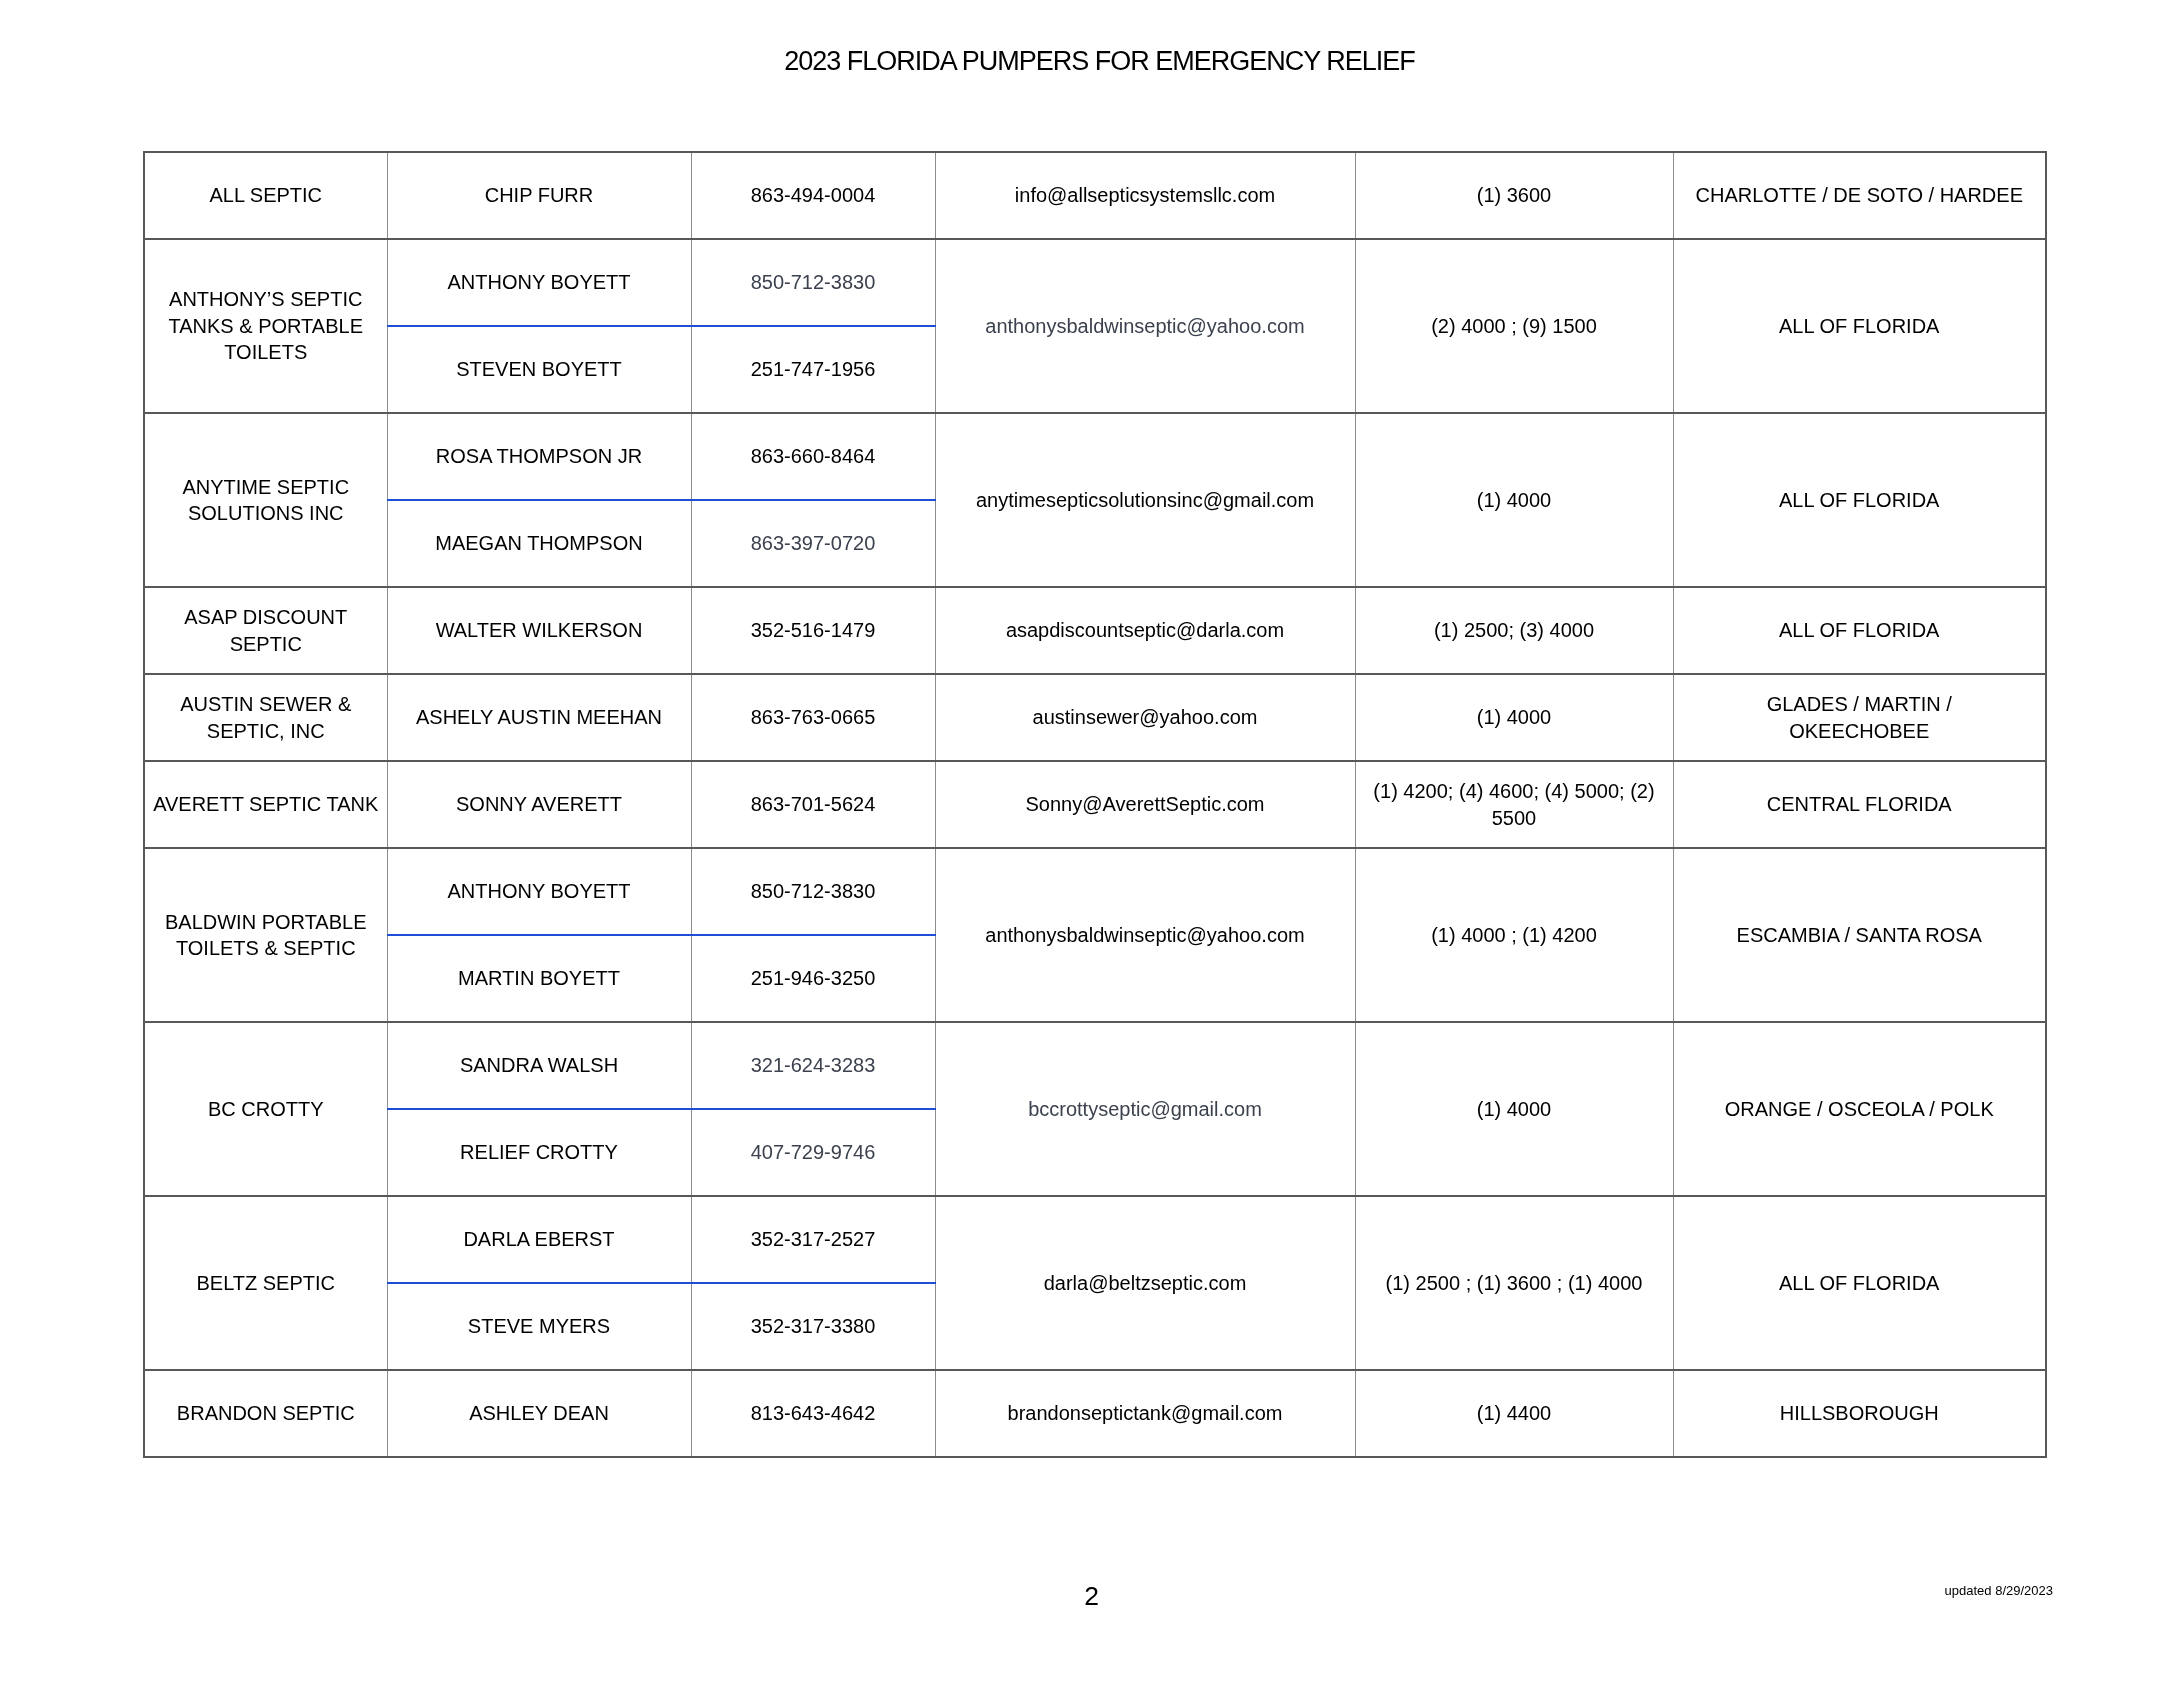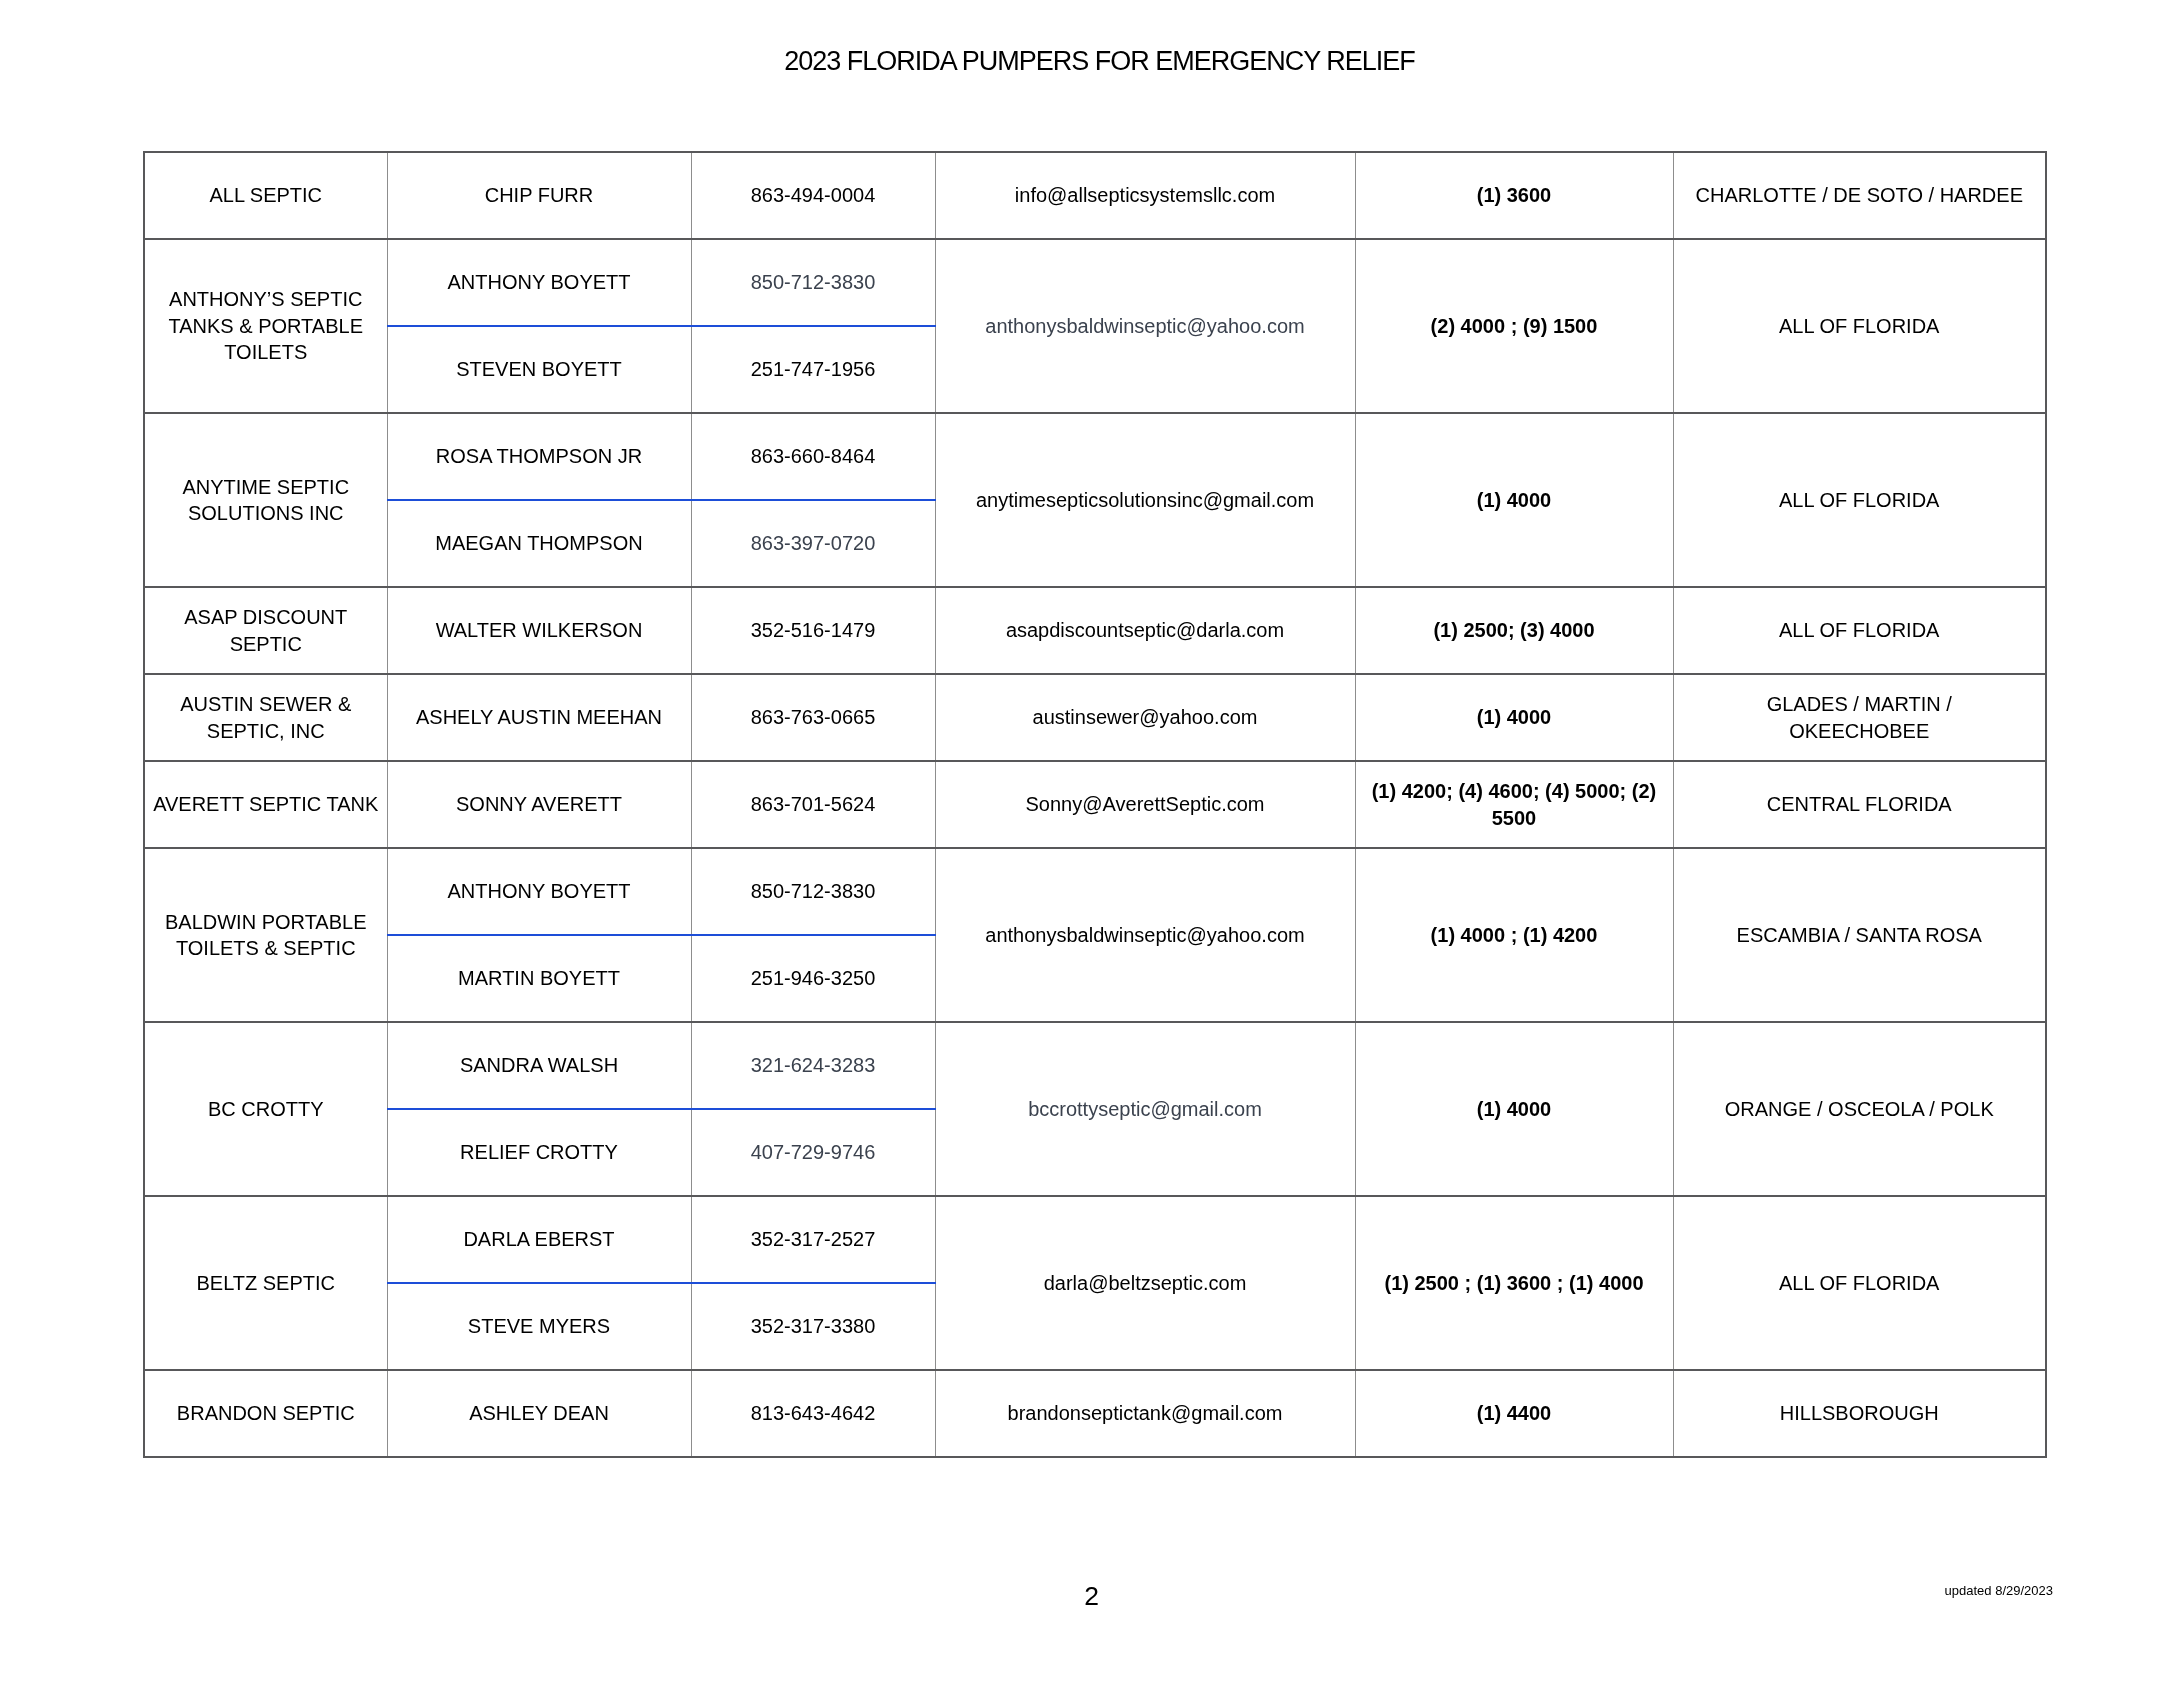--- a/index.html
+++ b/index.html
@@ -46,21 +46,21 @@
     font-size: 20px;
     line-height: 1.32;
     padding: 0 8px;
     color: #000000;
     overflow: hidden;
   }
   tr { height: 87px; }
   tr.grp > td { border-top: 2.6px solid #58585a; }
   tr.sub > td { border-top: 2px solid #1d4ed8; }
   td.region { padding: 0 22px; }
-  td.capacity { padding: 0 9.3px; font-weight: bold; }
+  td.capacity { padding: 0 9.3px; }
   [data-gray="true"] { color: #3b424e; }
   .page-number {
     position: absolute;
     top: 1581px;
     left: 0;
     width: 100%;
     text-align: center;
     font-size: 26.5px;
     color: #000000;
   }

